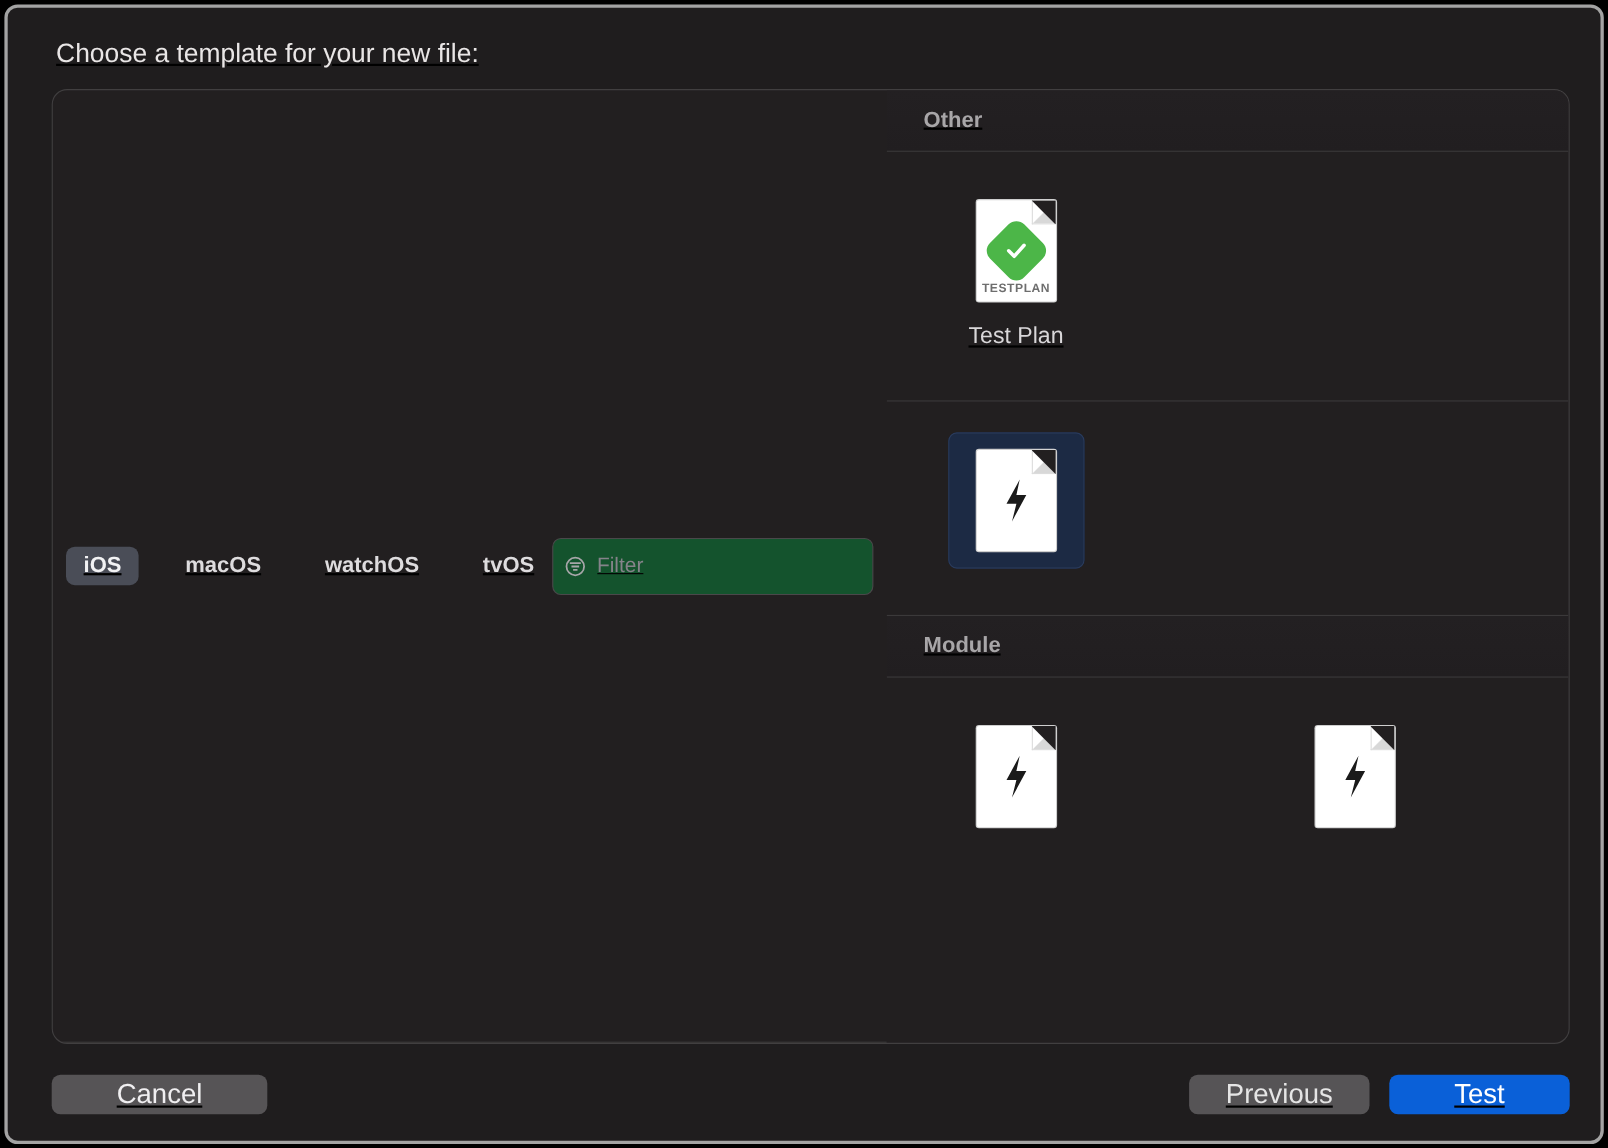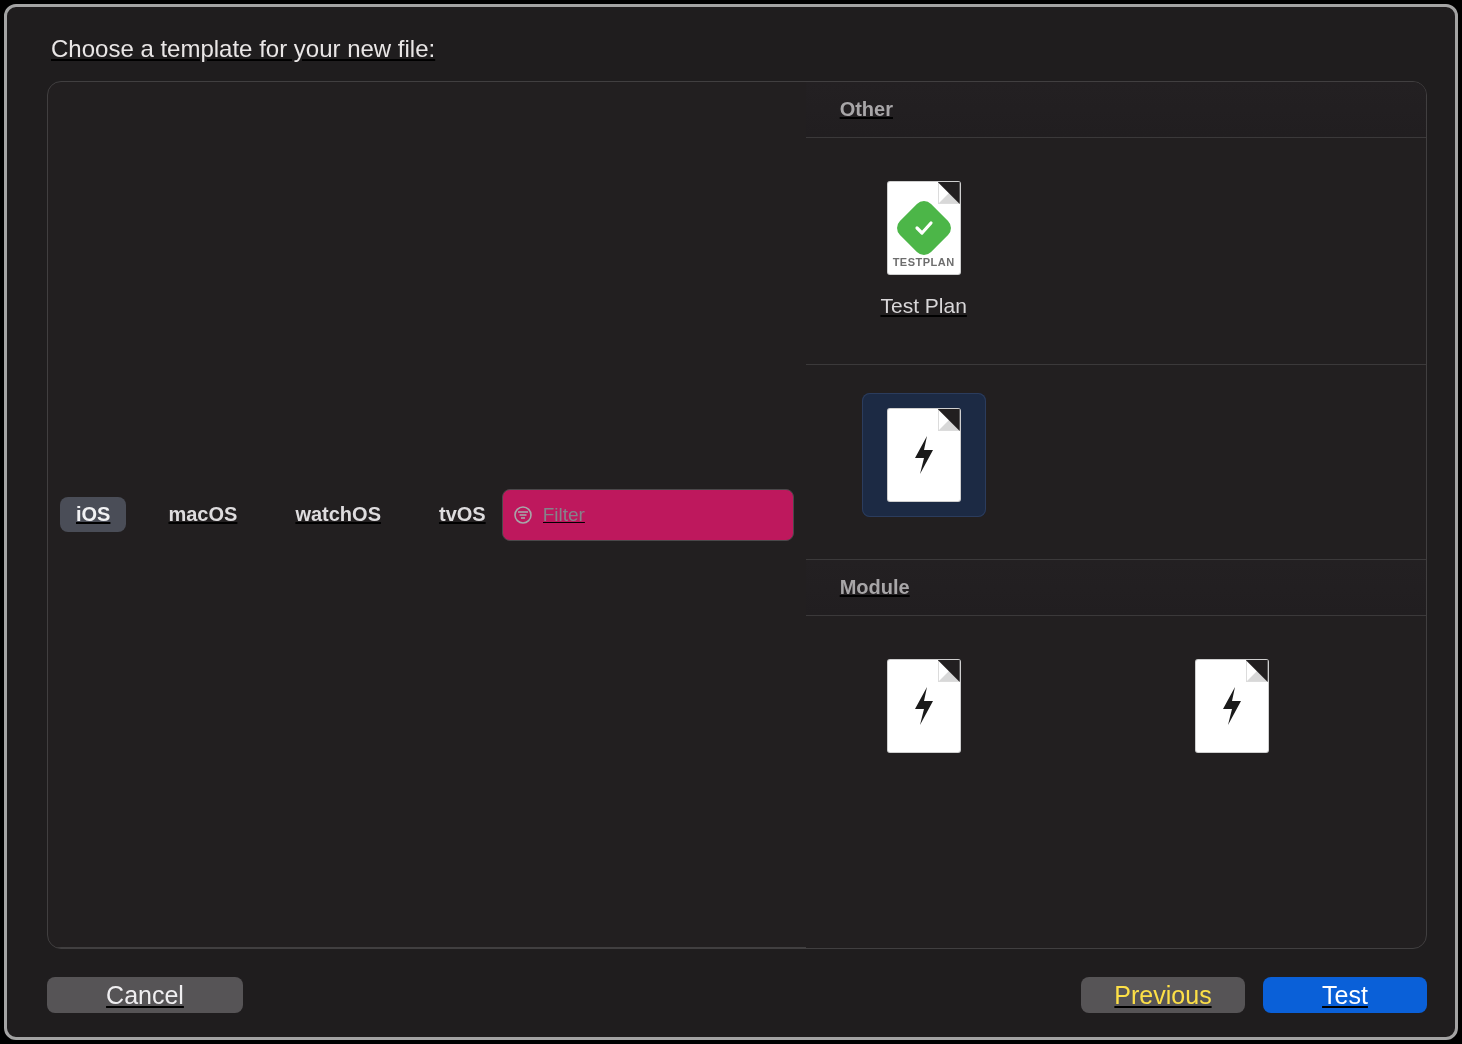--- a/index.html
+++ b/index.html
@@ -56,21 +56,21 @@
       user-select: none;
     }
     .ptab.active {
       background: #4a4d57;
       color: #f2f2f4;
     }
     .spacer { flex: 1; }
     .filter-wrap {
       display: flex;
       align-items: center;
-      background: #be185d;
+      background: #14532d;
       border: 1px solid #4a484a;
       border-radius: 8px;
       width: 292px;
       height: 52px;
       padding: 0 10px;
       gap: 10px;
     }
     .filter-icon svg { display: block; }
     .filter-input {
       flex: 1;
@@ -184,21 +184,21 @@
       font-weight: 500;
       cursor: pointer;
     }
     .btn-cancel {
       background: #565456;
       color: #f0eff1;
       width: 196px;
     }
     .btn-prev {
       background: #565456;
-      color: #fde047;
+      color: #e5e5e5;
       cursor: default;
     }
     .btn-next {
       background: #0a60d8;
       color: #fff;
     }
   </style>
 </head>
 <body>
 

